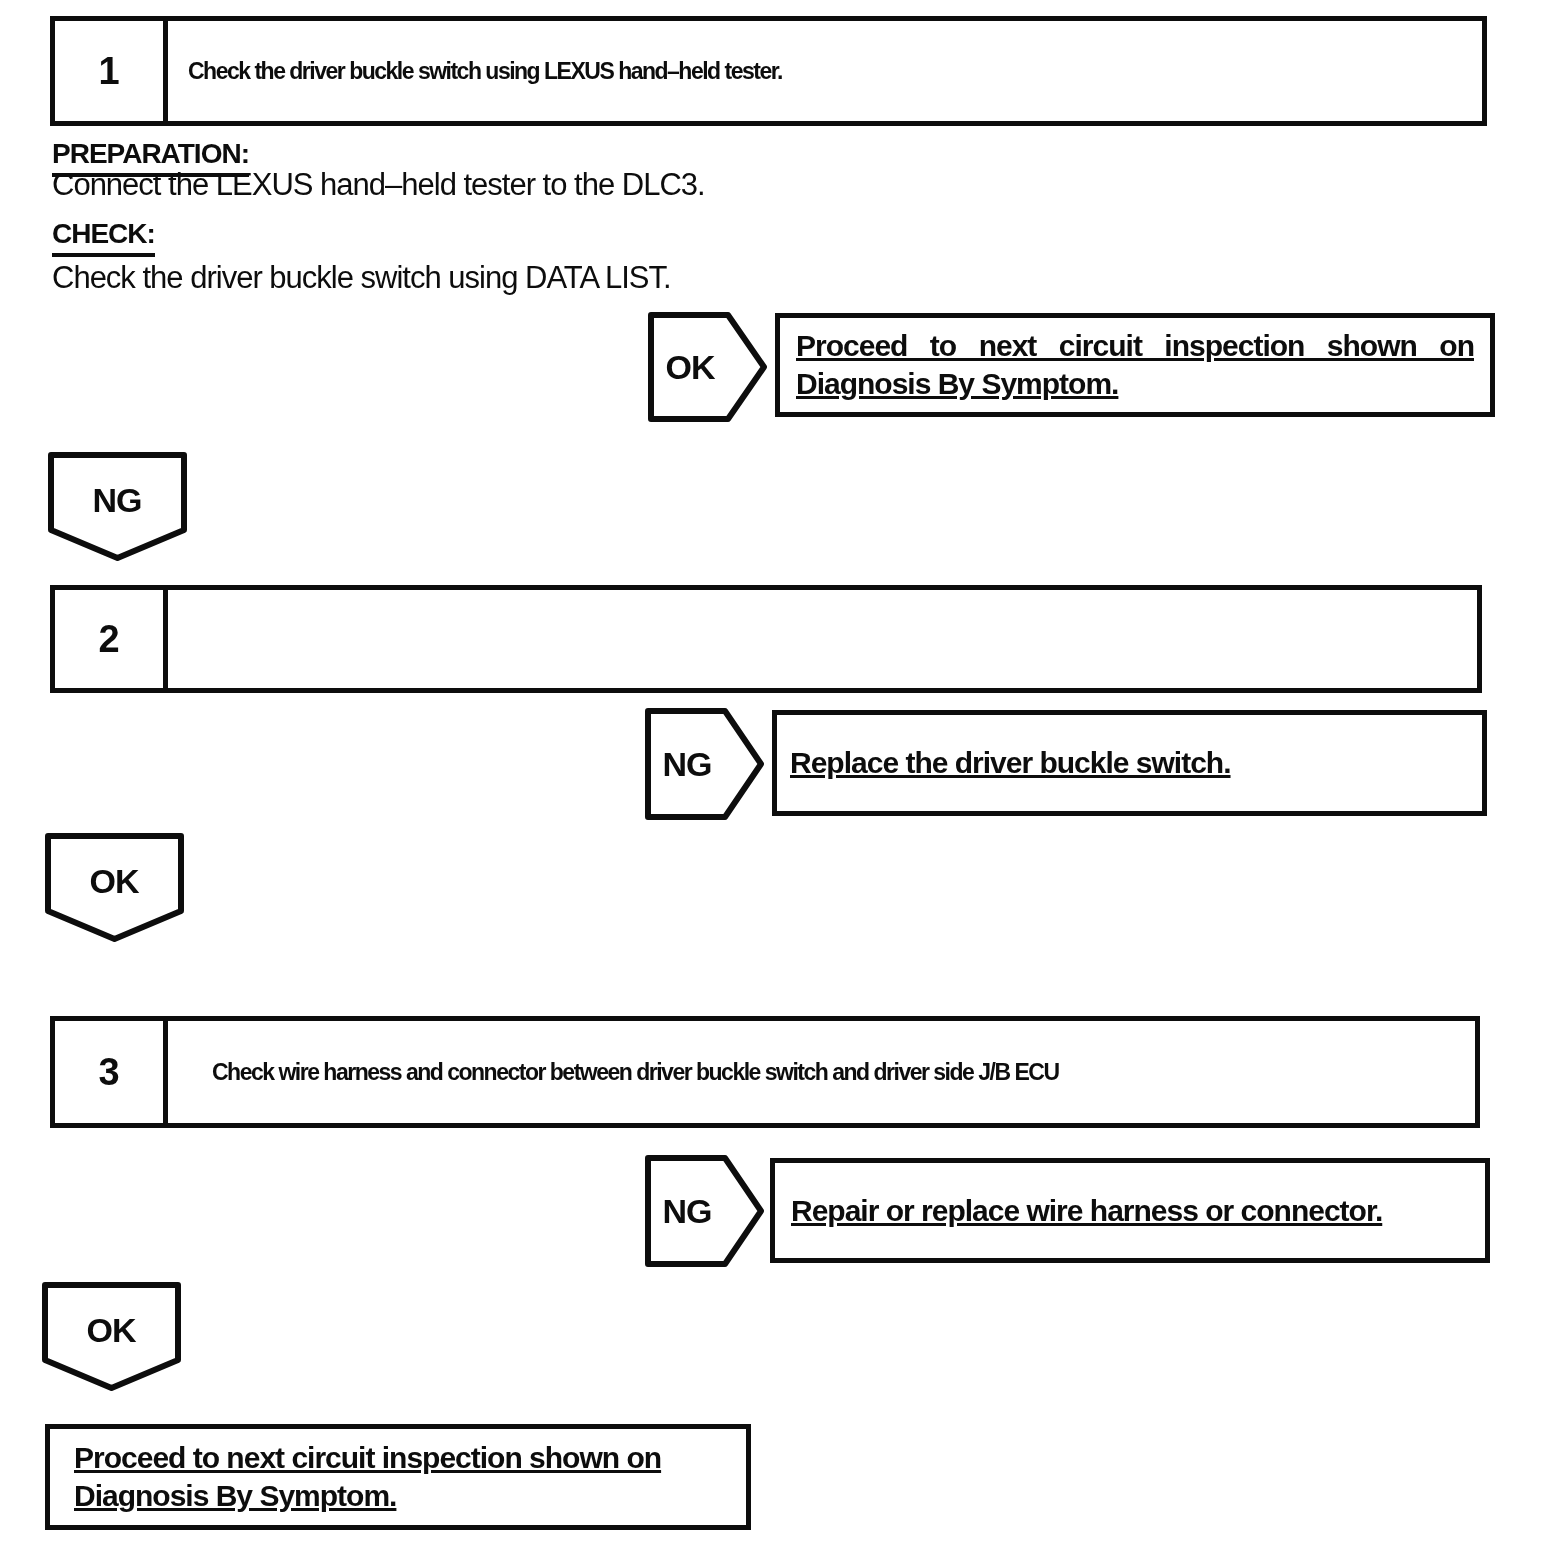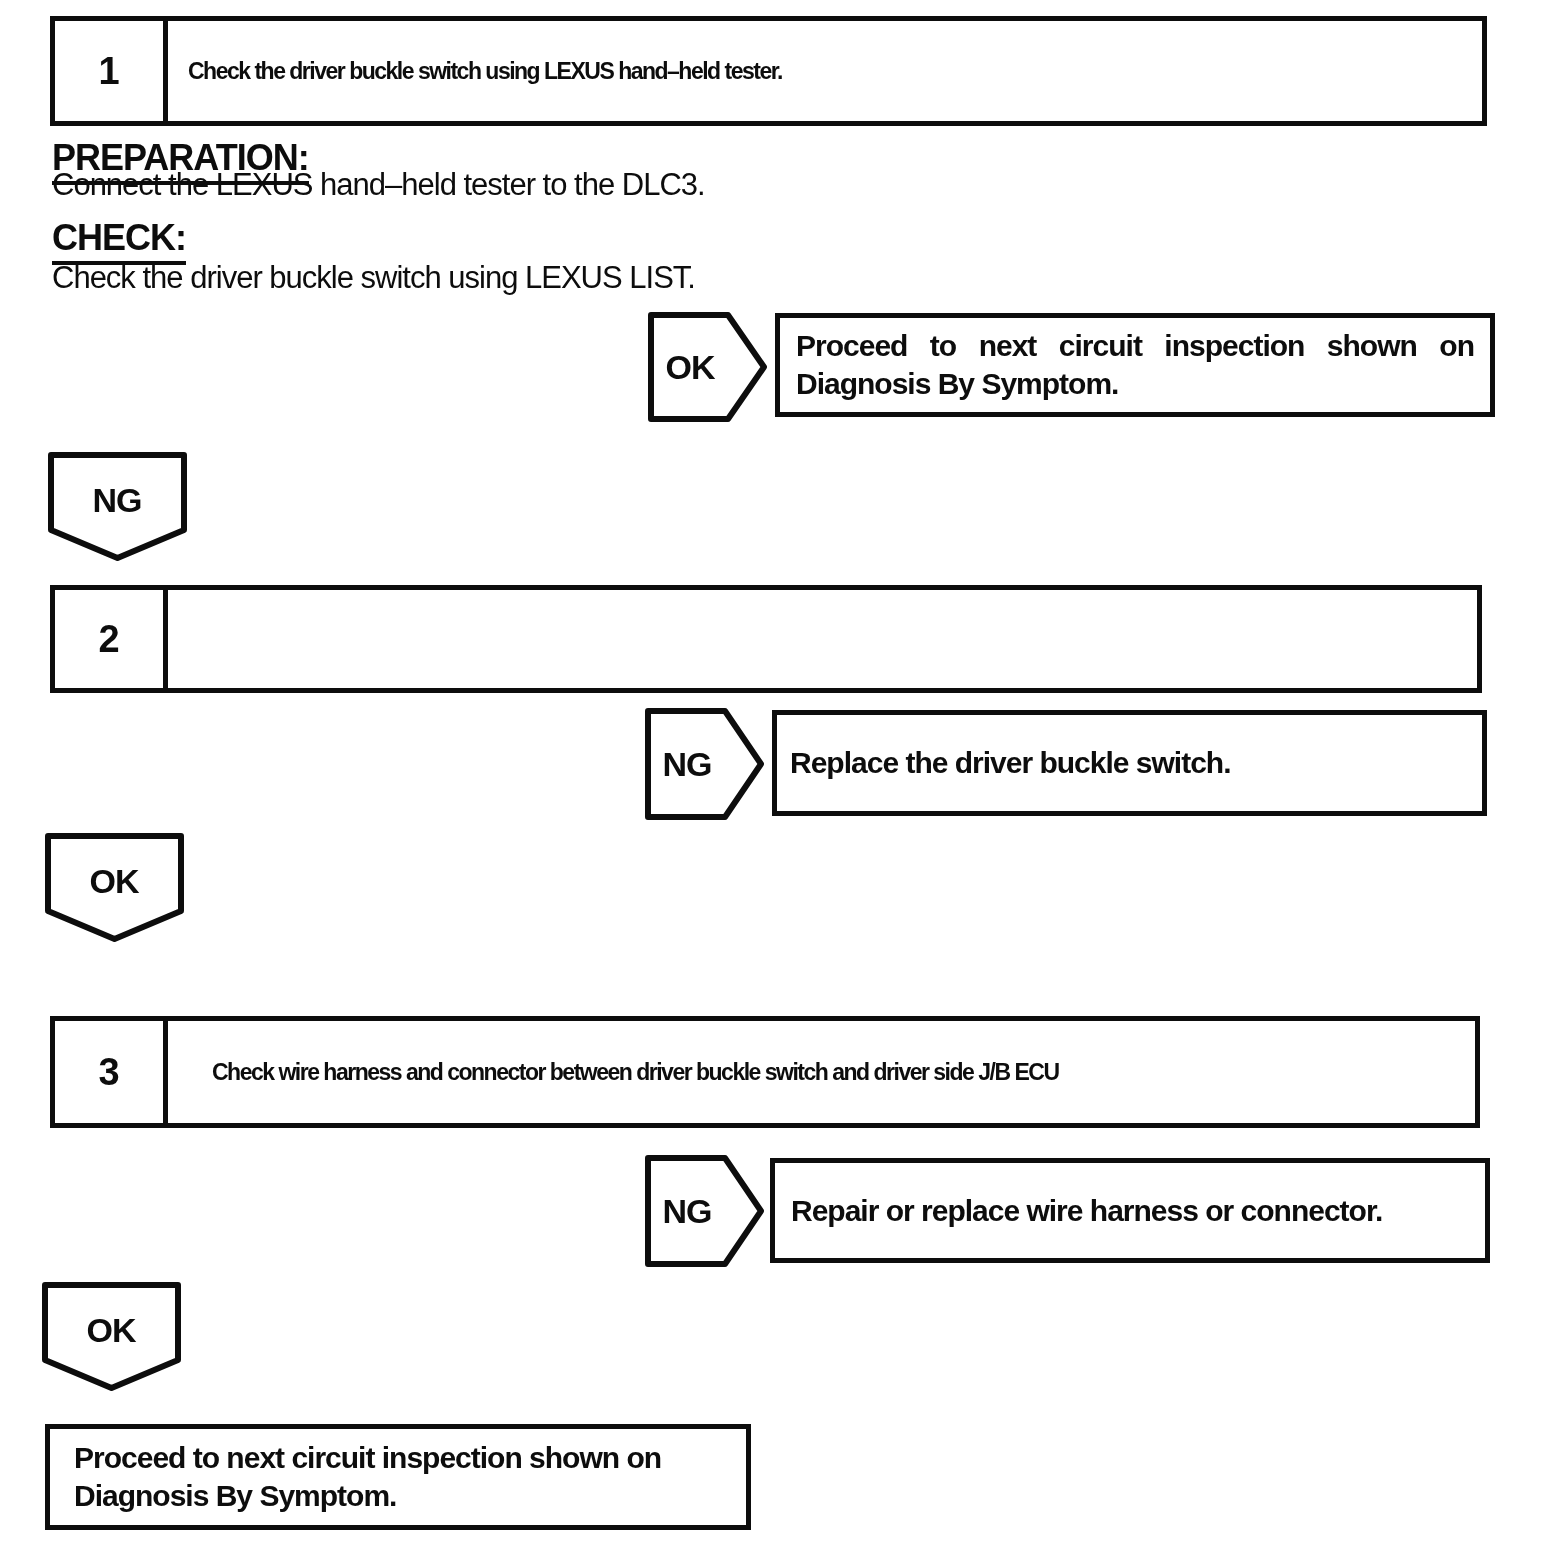--- a/index.html
+++ b/index.html
@@ -42,21 +42,21 @@
     padding: 0 10px 0 20px;
     font-size: 23px;
     font-weight: bold;
     letter-spacing: -1.5px;
     line-height: 40px;
   }
   .nowrap { white-space: nowrap; }
   
   .section-label {
     position: absolute;
-    font-size: 36px;
+    font-size: 28px;
     font-weight: bold;
     letter-spacing: -1px;
     line-height: 1;
     border-bottom: 4px solid #0d0d0d;
     padding-bottom: 5px;
   }
   .body-text {
     position: absolute;
     font-size: 31px;
     letter-spacing: -1px;
@@ -86,21 +86,21 @@
     font-weight: bold;
     letter-spacing: -1px;
     line-height: 38px;
   }
   .justify-last {
     text-align: justify;
     text-align-last: justify;
     width: 100%;
     white-space: normal;
   }
-  .result-line { white-space: nowrap; }
+  .result-line { white-space: nowrap; text-decoration: underline; }
   .result-line.justify-last { white-space: normal; }
   
   .final-box {
     position: absolute;
     border: 5px solid #0d0d0d;
     background: #ffffff;
     display: flex;
     flex-direction: column;
     justify-content: center;
     padding: 0 10px 0 24px;
@@ -118,21 +118,21 @@
   <div class="step-box" style="left:50px; top:16px; width:1427px; height:100px;">
     <div class="step-number">1</div>
     <div class="step-title">
       <span class="nowrap">Check the driver buckle switch using LEXUS hand–held tester.</span>
     </div>
   </div>
 
   <div class="section-label" style="left:52px; top:140px;">PREPARATION:</div>
   <div class="body-text" style="left:52px; top:169px;">Connect the LEXUS hand–held tester to the DLC3.</div>
   <div class="section-label" style="left:52px; top:220px;text-align:right;">CHECK:</div>
-  <div class="body-text" style="left:52px; top:262px;">Check the driver buckle switch using LEXUS LIST.</div>
+  <div class="body-text" style="left:52px; top:262px;">Check the driver buckle switch using DATA LIST.</div>
 
   <svg class="arrow-pentagon" style="left:648px; top:312px;" width="120" height="110" viewBox="0 0 120 110">
     <polygon points="3,3 80,3 116,55 80,107 3,107" fill="#ffffff" stroke="#0d0d0d" stroke-width="6" stroke-linejoin="round"></polygon>
     <text class="pent-label" x="42" y="67" text-anchor="middle">OK</text>
   </svg>
   <div class="result-box" style="left:775px; top:313px; width:678px; height:94px;">
     <div class="result-line justify-last">Proceed to next circuit inspection shown on</div>
     <div class="result-line">Diagnosis By Symptom.</div>
   </div>
 

